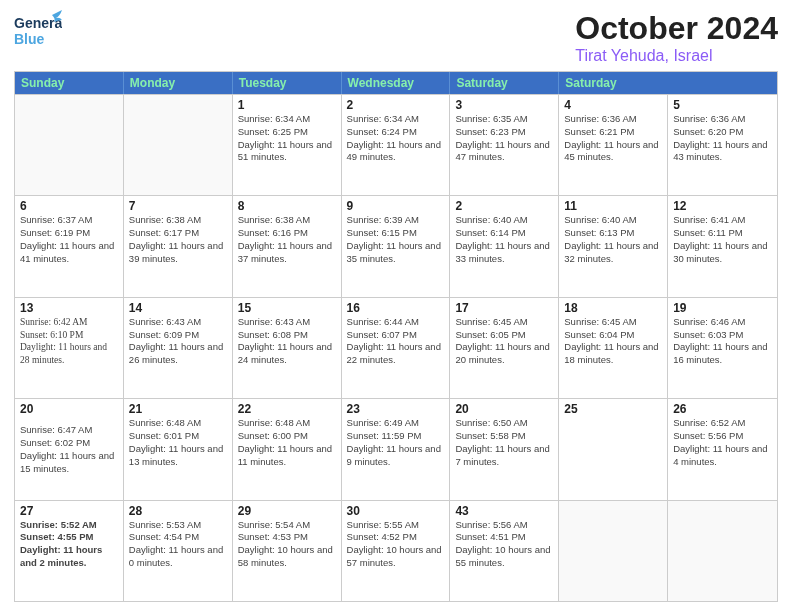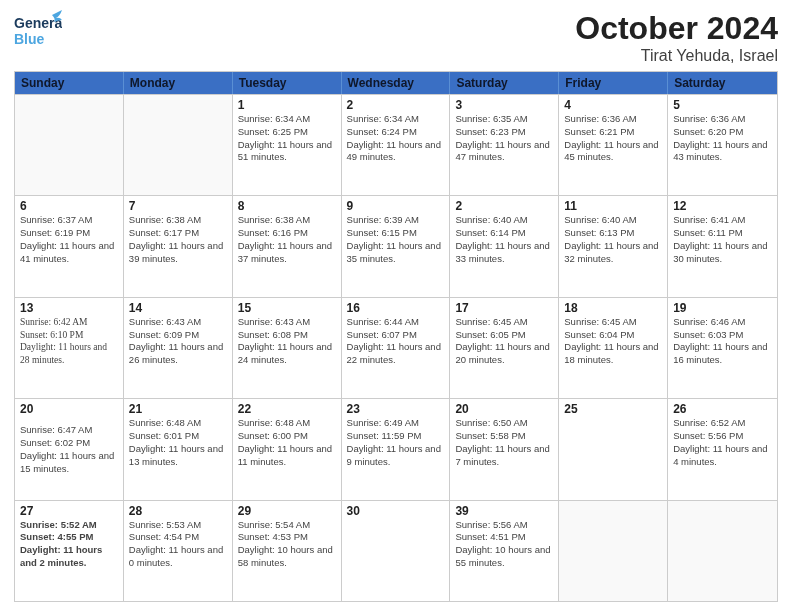--- a/index.html
+++ b/index.html
@@ -21,44 +21,43 @@
       display: flex;
       justify-content: space-between;
       align-items: flex-start;
       margin-bottom: 6px;
     }
     .logo {
       display: flex;
       align-items: center;
     }
     .title-section {
-      text-align: right;
     }
     .month-title {
       font-size: 32px;
       font-weight: bold;
       color: #222;
     }
     .location-title {
       font-size: 16px;
-      color: #404040;
+      color: #8b5cf6;
     }
     .calendar {
       flex: 1;
       display: flex;
       flex-direction: column;
       border: 1px solid #ccc;
     }
     .cal-header {
       display: grid;
       grid-template-columns: repeat(7, 1fr);
       background: #3a6fc4;
     }
     .cal-header-cell {
-      color: #0f172a;
+      color: #86efac;
       font-size: 12px;
       font-weight: bold;
       padding: 4px 6px;
       text-align: left;
       border-right: 1px solid #5a8fd4;
     }
     .cal-header-cell:last-child {
       border-right: none;
     }
     .cal-body {
@@ -121,21 +120,20 @@
     </div>
   </div>
 
   <div class="calendar">
     <div class="cal-header">
     <div class="cal-header-cell">Sunday</div>
         <div class="cal-header-cell">Monday</div>
         <div class="cal-header-cell">Tuesday</div>
         <div class="cal-header-cell">Wednesday</div>
         <div class="cal-header-cell">Saturday</div>
-        <div class="cal-header-cell">Friday</div>
         <div class="cal-header-cell">Saturday</div>
       </div>
     <div class="cal-body">
     <div class="cal-row">
           <div class="cal-cell empty"></div>
           <div class="cal-cell empty"></div>
           <div class="cal-cell">
             <span class="day-number">1</span>
             <div class="day-info" style="white-space: pre-line;">Sunrise: 6:34 AM
 Sunset: 6:25 PM
@@ -309,23 +307,26 @@
 Daylight: 11 hours and 0 minutes.</div>
           </div>
           <div class="cal-cell">
             <span class="day-number">29</span>
             <div class="day-info" style="white-space: pre-line;">Sunrise: 5:54 AM
 Sunset: 4:53 PM
 Daylight: 10 hours and 58 minutes.</div>
           </div>
           <div class="cal-cell">
             <span class="day-number">30</span>
-          </div>
-          <div class="cal-cell">
-            <span class="day-number">39</span>
+            <div class="day-info" style="white-space: pre-line;">Sunrise: 5:55 AM
+Sunset: 4:52 PM
+Daylight: 10 hours and 57 minutes.</div>
+          </div>
+          <div class="cal-cell">
+            <span class="day-number">43</span>
             <div class="day-info" style="white-space: pre-line;">Sunrise: 5:56 AM
 Sunset: 4:51 PM
 Daylight: 10 hours and 55 minutes.</div>
           </div>
           <div class="cal-cell empty"></div>
           <div class="cal-cell empty"></div>
         </div>
       </div>
   </div>
 </div>

